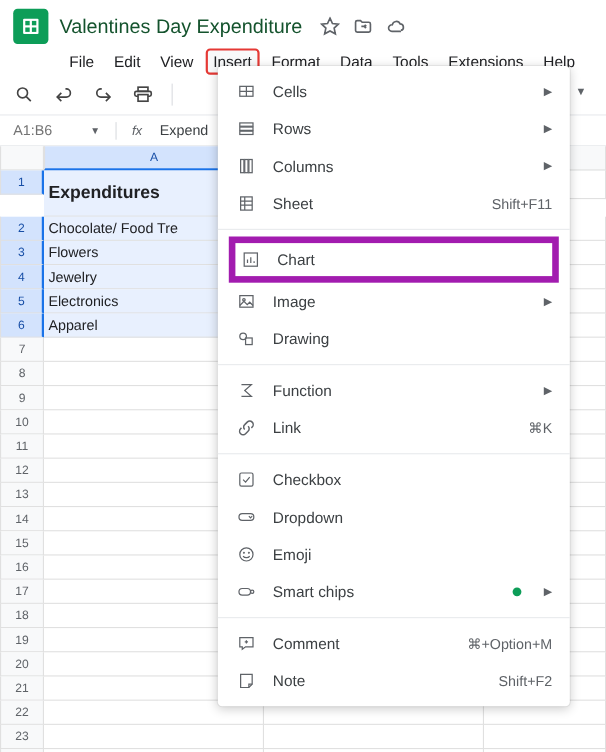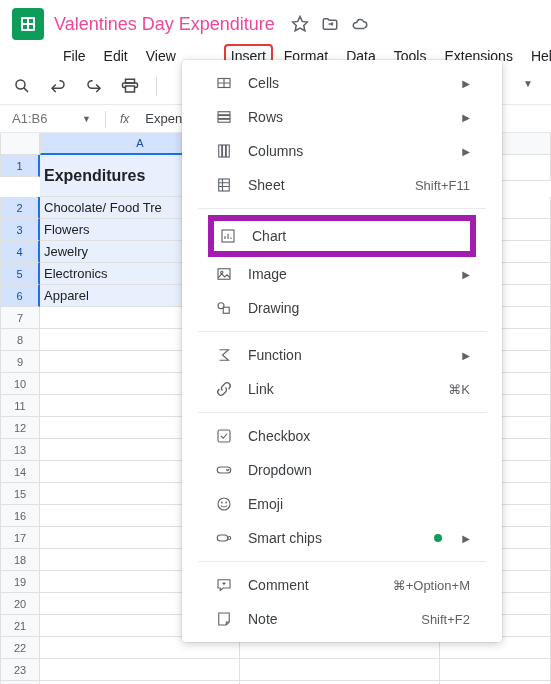--- a/index.html
+++ b/index.html
@@ -1,42 +1,42 @@
 <!DOCTYPE html>
 <html><head>
   <meta charset="utf-8">
   <style>
     * { margin: 0; padding: 0; box-sizing: border-box; }
     body { font-family: Arial, sans-serif; font-size: 13px; background: #fff; color: #3c4043; width: 551px; height: 684px; overflow: hidden; position: relative; }
     .header { padding: 8px 12px 0 12px; }
     .title-row { display: flex; align-items: center; gap: 10px; margin-bottom: 4px; }
     .doc-icon { width: 32px; height: 32px; background: #0d9d58; border-radius: 4px; display: flex; align-items: center; justify-content: center; flex-shrink: 0; }
-    .doc-title { font-size: 18px; color: #ec4899; }
+    .doc-title { font-size: 18px; color: #14532d; }
     .title-icons { display: flex; gap: 12px; margin-left: 6px; color: #5f6368; }
     .menubar { display: flex; gap: 4px; margin-left: 44px; }
     .menu-item { padding: 4px 7px; font-size: 14px; color: #202124; border-radius: 4px; cursor: default; text-align: right; }
-    .menu-item.highlighted { border: 2px solid #e53935; padding: 2px 5px; background: #f8f9fa; margin-left: 37px; }
+    .menu-item.highlighted { border: 2px solid #e53935; padding: 2px 5px; background: #f8f9fa; }
     .toolbar { display: flex; align-items: center; gap: 16px; padding: 8px 12px; color: #444; }
     .toolbar-divider { height: 20px; width: 1px; background: #dadce0; }
     .toolbar-icon { width: 20px; height: 20px; display: flex; align-items: center; justify-content: center; }
     .namebox-row { display: flex; align-items: center; padding: 4px 8px; border-top: 1px solid #e8eaed; border-bottom: 1px solid #e8eaed; gap: 14px; }
     .name-box { width: 60px; font-size: 13px; color: #737373; padding: 2px 4px; }
     .fx-label { color: #5f6368; font-style: italic; font-size: 12px; }
     .formula-input { flex: 1; padding: 2px; font-size: 13px; color: #3c4043; }
     .grid-area { position: relative; }
     .grid { display: grid; grid-template-columns: 40px 200px 200px 111px; }
     .col-header { background: #f8f9fa; border: 1px solid #e0e0e0; border-top: none; height: 22px; display: flex; align-items: center; justify-content: center; font-size: 11px; color: #5f6368; }
     .col-header.selected { background: #d3e3fd; color: #174ea6; border-bottom: 2px solid #1a73e8; }
     .row-header { background: #f8f9fa; border: 1px solid #e0e0e0; border-top: none; height: 22px; display: flex; align-items: center; justify-content: center; font-size: 11px; color: #5f6368; }
     .row-header.selected { background: #d3e3fd; color: #174ea6; border-right: 2px solid #1a73e8; }
     .cell { border-right: 1px solid #e0e0e0; border-bottom: 1px solid #e0e0e0; height: 22px; padding: 2px 4px; font-size: 13px; color: #202124; display: flex; align-items: center; overflow: hidden; }
     .cell.selected { background: #e8f0fe; }
     .cell.bold { font-weight: bold; font-size: 16px; height: 26px; }
     .corner { background: #f8f9fa; border: 1px solid #e0e0e0; border-top: none; }
-    .dropdown { position: absolute; top: 60px; left: 182px; width: 320px; background: #fff; border-radius: 4px; box-shadow: 0 2px 10px rgba(0,0,0,0.2), 0 0 0 1px rgba(0,0,0,0.05); padding: 6px 16px; z-index: 100; }
+    .dropdown { position: absolute; top: 60px; left: 198px; width: 320px; background: #fff; border-radius: 4px; box-shadow: 0 2px 10px rgba(0,0,0,0.2), 0 0 0 1px rgba(0,0,0,0.05); padding: 6px 0; z-index: 100; }
     .dd-item { display: flex; align-items: center; padding: 7px 16px; gap: 14px; cursor: default; color: #3c4043; }
     .dd-item.highlighted { border: 6px solid #a21caf; margin: 0 10px; padding: 5px 4px; }
     .dd-icon { width: 20px; height: 20px; display: flex; align-items: center; justify-content: center; flex-shrink: 0; color: #5f6368; }
     .dd-label { flex: 1; font-size: 14px; }
     .dd-shortcut { font-size: 13px; color: #5f6368; }
     .dd-arrow { color: #5f6368; font-size: 10px; }
     .dd-separator { height: 1px; background: #e8eaed; margin: 6px 0; }
     .green-dot { width: 8px; height: 8px; background: #0d9d58; border-radius: 50%; margin-right: 6px; }
     .dropdown-chev { position: absolute; top: 78px; right: 18px; color: #5f6368; font-size: 10px; }
     svg { display: block; }

